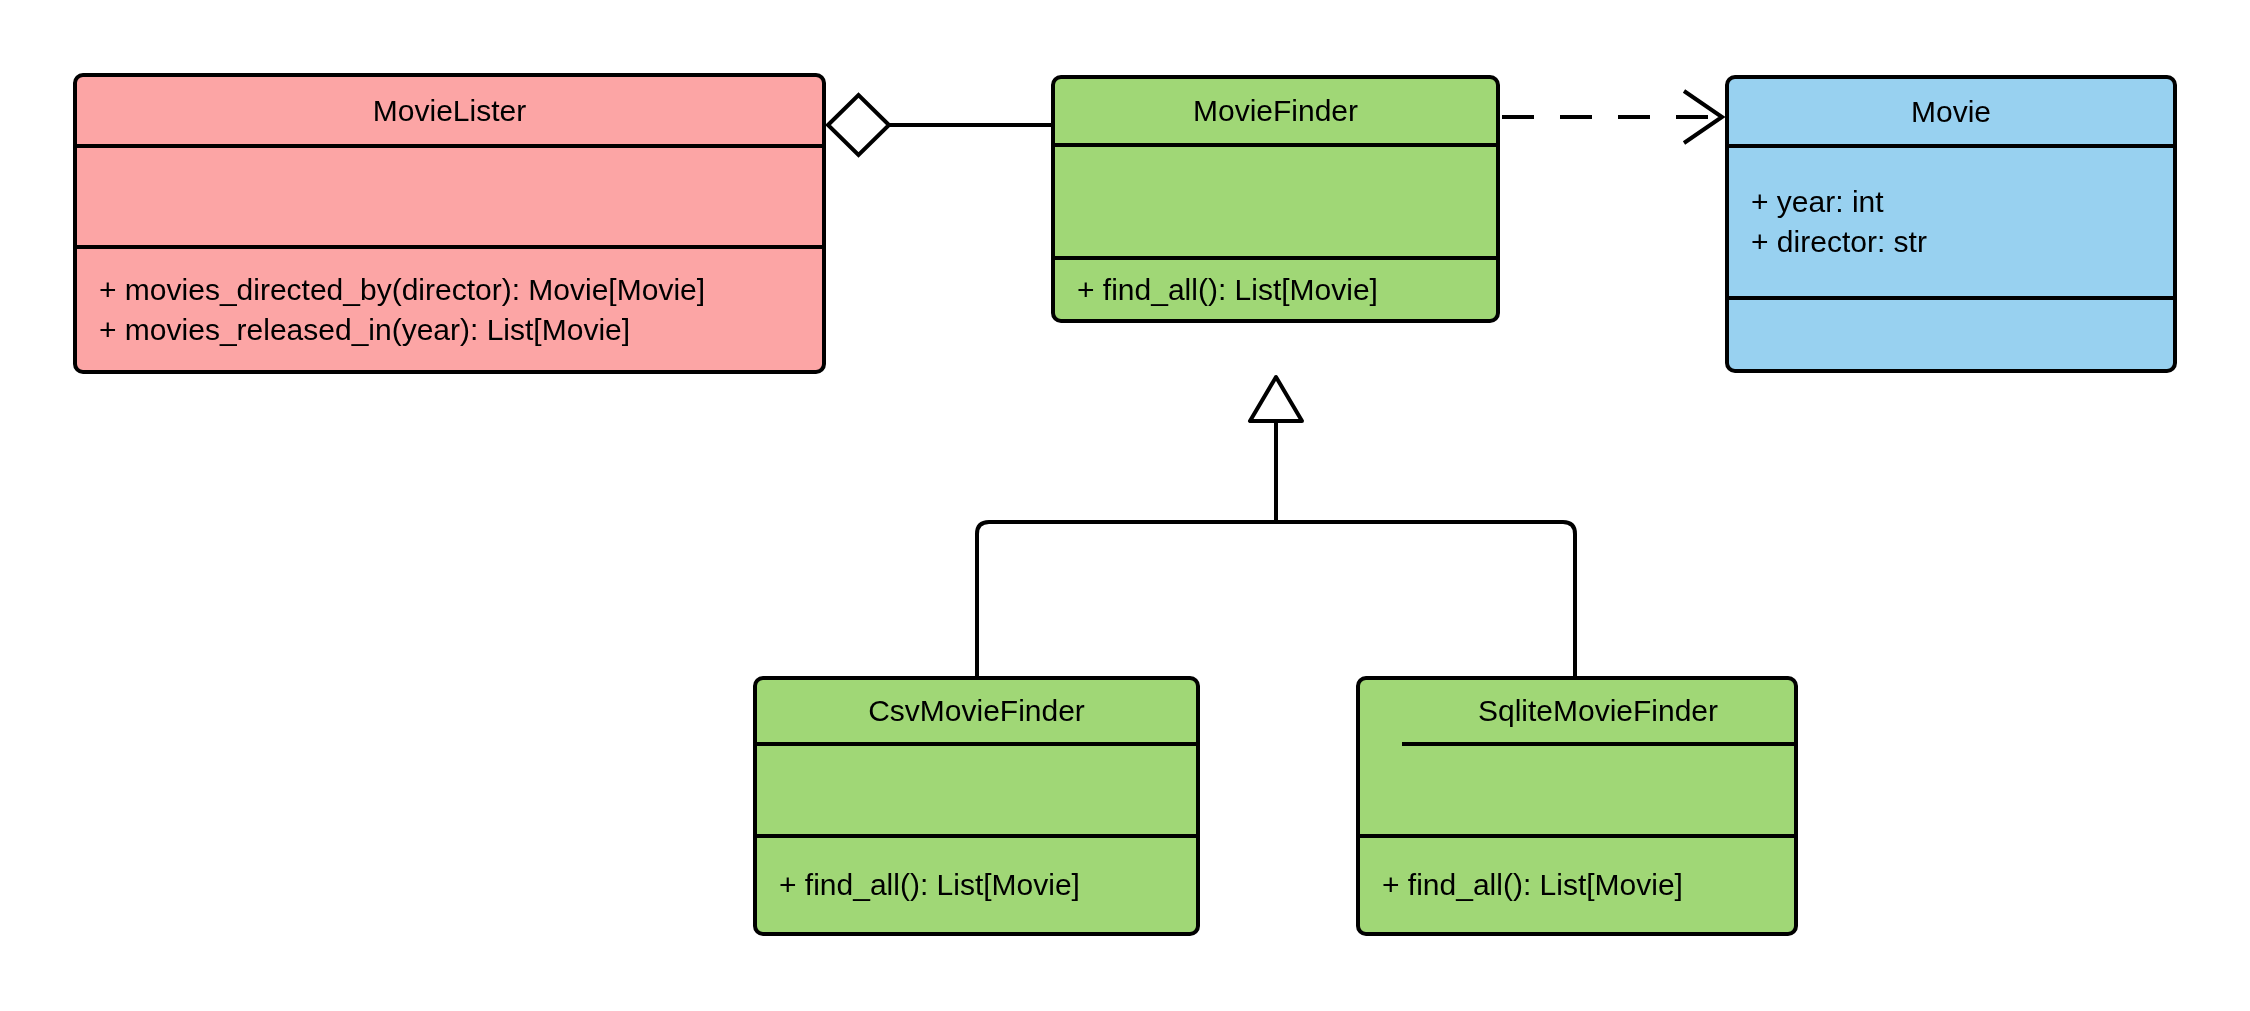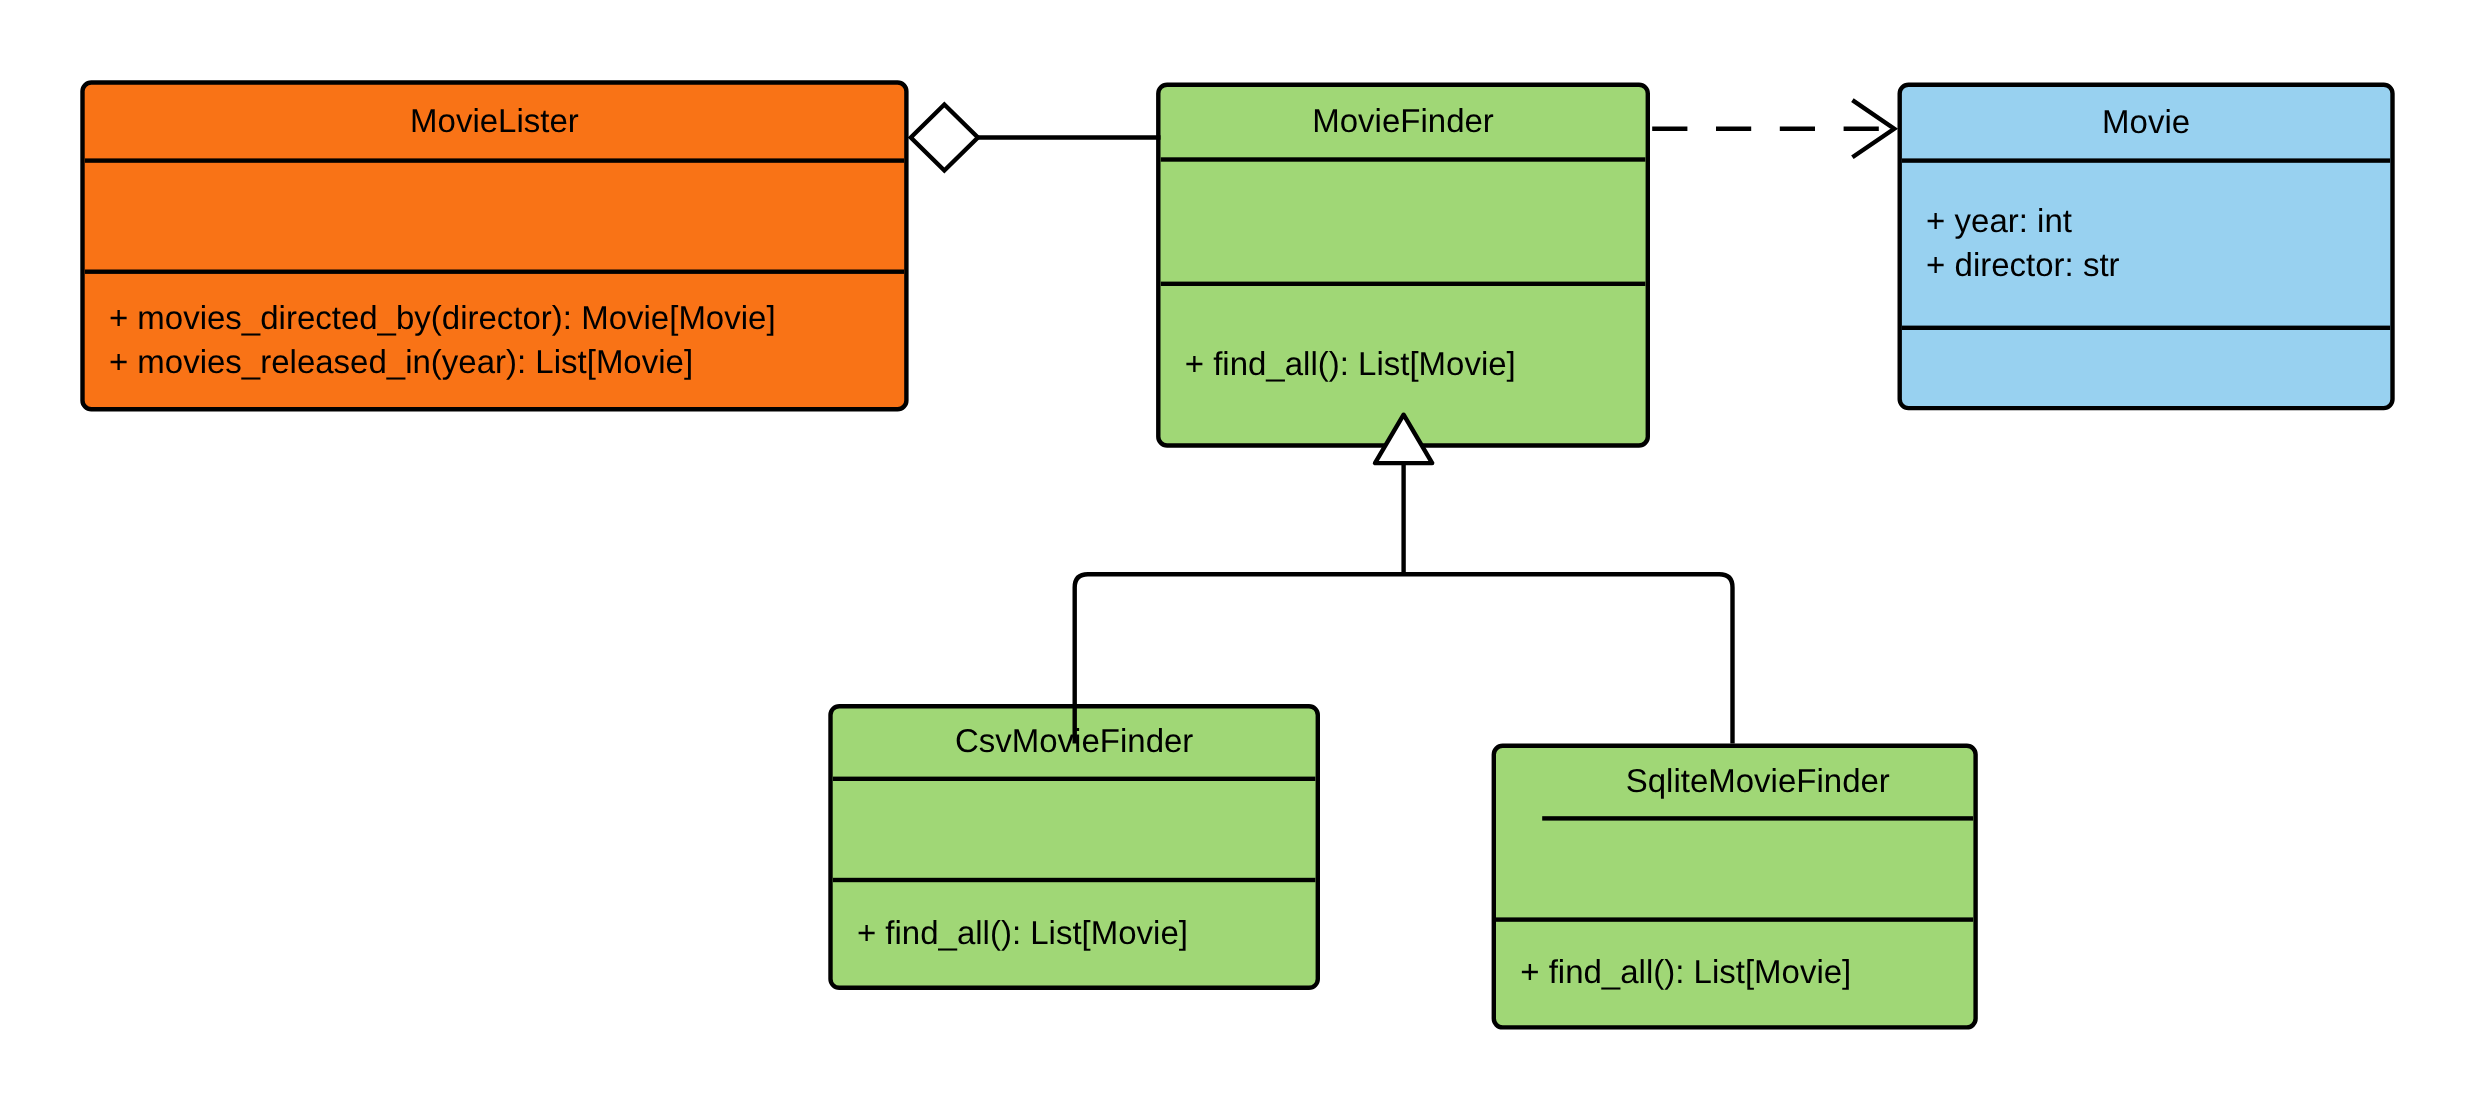--- a/index.html
+++ b/index.html
@@ -56,47 +56,47 @@
     width: 2250px;
     height: 1011px;
     pointer-events: none;
   }
 </style>
 </head>
 <body>
 
 <div id="canvas">
 
-  <div class="uml-class" style="left: 73px; top: 73px; width: 753px; height: 301px; background-color: #f97316;">
+  <div class="uml-class" style="left: 73px; top: 73px; width: 753px; height: 301px; background-color: #fca5a5;">
     <div class="uml-title" style="height:67px;">MovieLister</div>
     <div class="uml-section" style="height:101px;"></div>
     <div class="uml-section last">
       <div class="uml-member">+ movies_directed_by(director): Movie[Movie]</div>
       <div class="uml-member">+ movies_released_in(year): List[Movie]</div>
     </div>
   </div>
 
-  <div class="uml-class" style="left: 1051px; top: 75px; width: 449px; height: 332px; background-color: rgb(160, 215, 118);">
+  <div class="uml-class" style="left: 1051px; top: 75px; width: 449px; height: 248px; background-color: rgb(160, 215, 118);">
     <div class="uml-title" style="height:64px;">MovieFinder</div>
     <div class="uml-section" style="height:113px;"></div>
     <div class="uml-section last">
       <div class="uml-member">+ find_all(): List[Movie]</div>
     </div>
   </div>
 
   <div class="uml-class" style="left: 1725px; top: 75px; width: 452px; height: 298px; background-color: rgb(152, 209, 240); justify-content: flex-end;">
     <div class="uml-title" style="height:65px;">Movie</div>
     <div class="uml-section" style="height:152px;">
       <div class="uml-member">+ year: int</div>
       <div class="uml-member">+ director: str</div>
     </div>
     <div class="uml-section last"></div>
   </div>
 
-  <div class="uml-class" style="left: 753px; top: 640px; width: 447px; height: 260px; background-color: rgb(160, 215, 118);">
+  <div class="uml-class" style="left: 753px; top: 676px; width: 447px; height: 260px; background-color: rgb(160, 215, 118);">
     <div class="uml-title" style="height:62px;">CsvMovieFinder</div>
     <div class="uml-section" style="height:92px;"></div>
     <div class="uml-section last">
       <div class="uml-member">+ find_all(): List[Movie]</div>
     </div>
   </div>
 
   <div class="uml-class" style="left: 1356px; top: 676px; width: 442px; height: 260px; background-color: rgb(160, 215, 118);">
     <div class="uml-title" style="height:62px;margin-left:42px;">SqliteMovieFinder</div>
     <div class="uml-section" style="height:92px;"></div>

